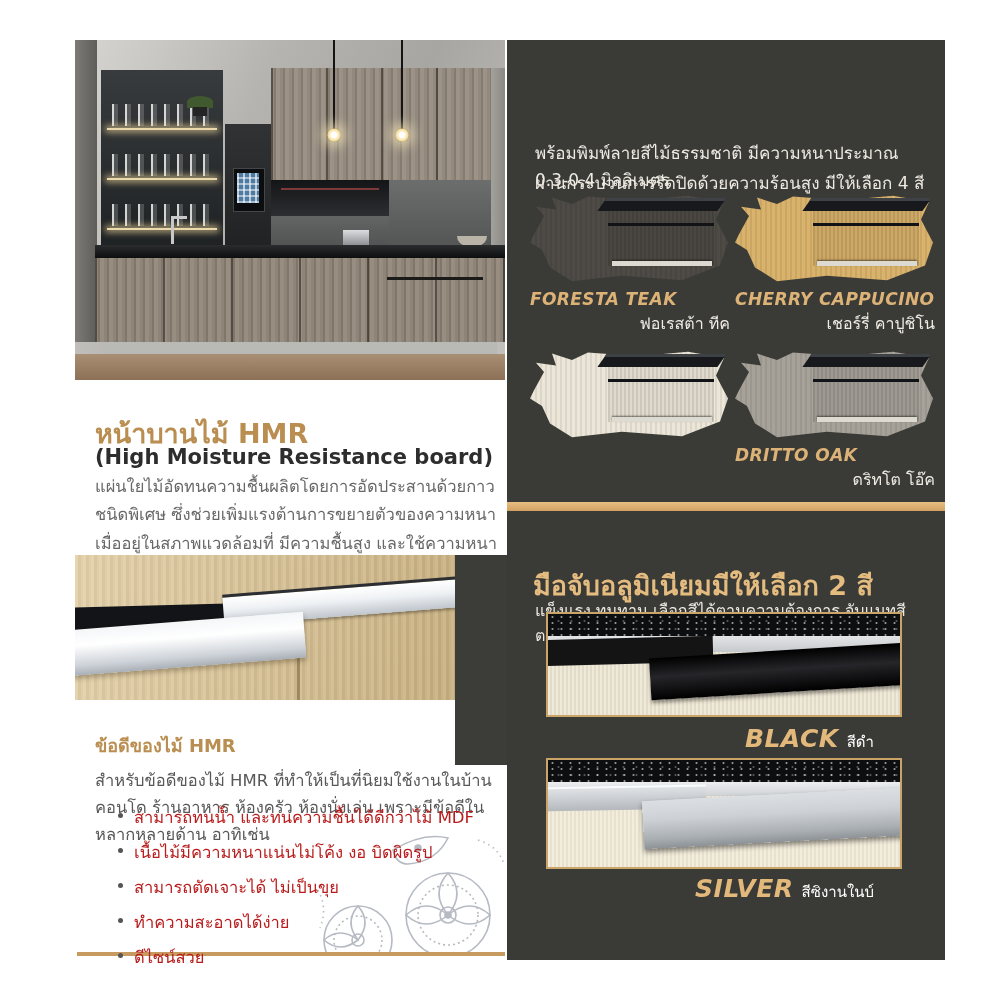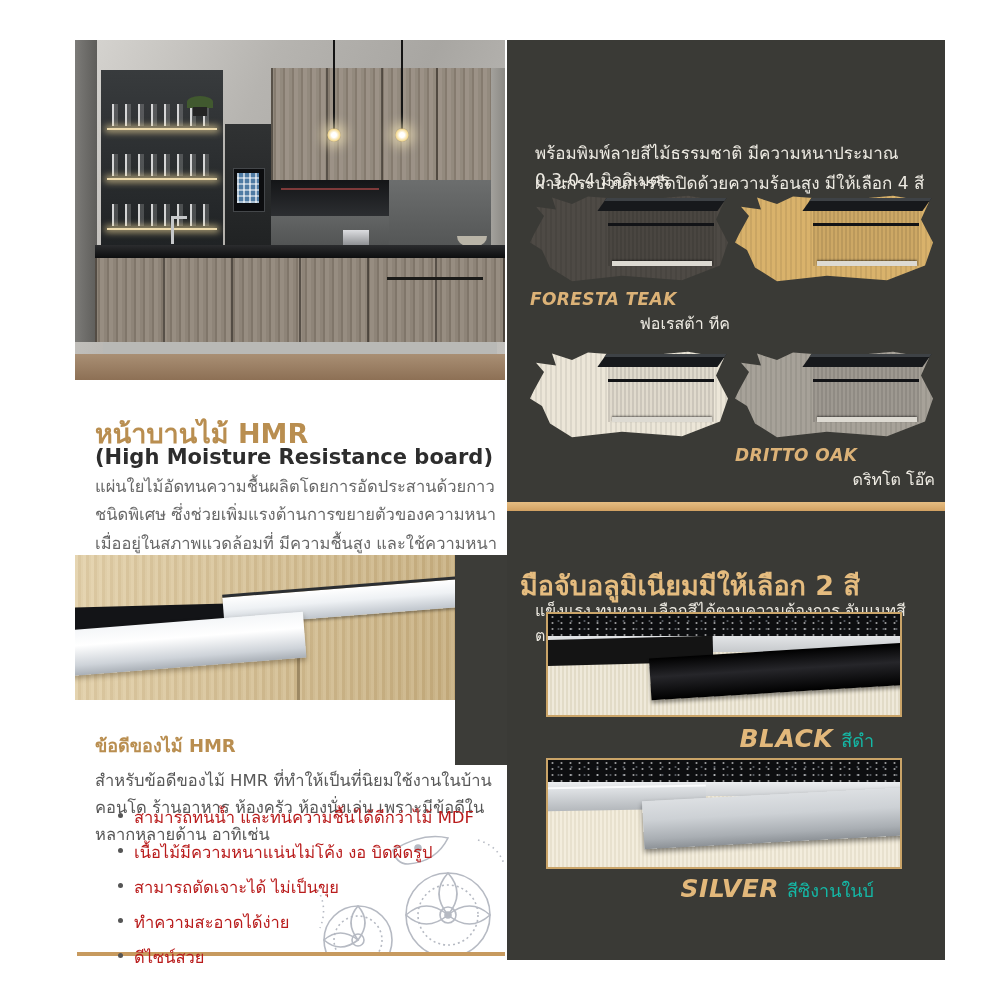--- a/index.html
+++ b/index.html
@@ -96,21 +96,21 @@
   .cab-body::before{content:"";position:absolute;inset:0;
       background:repeating-linear-gradient(90deg,rgba(0,0,0,.09) 0 2px,transparent 2px 4px);}
   .cab-groove{position:absolute;left:0;right:0;top:12px;height:3px;background:#121316;}
   .cab-plinth{position:absolute;left:4px;right:2px;bottom:0;height:5px;background:#dddad2;box-shadow:0 -1px 2px rgba(0,0,0,.5);}
   .swatch-label{margin-top:6px;display:flex;flex-direction:column;}
   .swatch-en{color:#dcb277;font-weight:800;font-style:italic;font-size:17px;letter-spacing:.4px;line-height:1.15;}
   .swatch-th{color:#efece4;font-size:16px;text-align:right;margin-top:1px;}
 
   .gold-divider{position:absolute;left:0;top:462px;width:438px;height:9px;background:linear-gradient(#e6bd82,#d2a162);}
 
-  .hnd-title{position:absolute;left:13px;top:502px;font-size:27px;font-weight:800;color:#e5bc7f;}
+  .hnd-title{position:absolute;left:26px;top:502px;font-size:27px;font-weight:800;color:#e5bc7f;}
   .hnd-sub{position:absolute;left:28px;top:542px;width:400px;font-size:16px;color:#edeae2;}
 
   .opt-photo{position:absolute;left:39px;width:352px;overflow:hidden;border:2px solid #caa468;}
   .opt-black{top:572px;height:101px;background:repeating-linear-gradient(90deg,#efe9da 0 2px,#e2dbc7 2px 4px);}
   .opt-silver{top:718px;height:107px;background:repeating-linear-gradient(90deg,#f3eddd 0 2px,#e8e1ce 2px 4px);}
   .granite{position:absolute;left:0;top:0;width:100%;height:22px;background-color:#0d0e10;
       background-image:radial-gradient(circle,rgba(255,255,255,.55) .8px,transparent 1.3px),
                        radial-gradient(circle,rgba(185,195,205,.4) .8px,transparent 1.3px);
       background-size:9px 6px,13px 8px;background-position:0 0,4px 3px;}
   .gray-strip{position:absolute;left:0;top:22px;width:100%;height:16px;background:linear-gradient(#e3e5e7,#c6c9cc);}
@@ -118,21 +118,21 @@
   .bar-b-black{position:absolute;left:29%;top:36px;width:78%;height:42px;transform:rotate(-3.5deg);
       background:linear-gradient(180deg,#000 0%,#26262a 45%,#000 100%);box-shadow:0 3px 4px rgba(0,0,0,.4);}
   .strip-silver{position:absolute;left:0;top:22px;width:100%;height:14px;background:linear-gradient(#eceef0,#cfd2d5);}
   .bar-a-silver{position:absolute;left:-4px;top:26px;width:46%;height:22px;transform:rotate(-1deg);
       border-top:2px solid #fafbfc;background:linear-gradient(#dfe2e5,#b4b8bc);}
   .bar-b-silver{position:absolute;left:27%;top:34px;width:78%;height:48px;transform:rotate(-3deg);
       background:linear-gradient(180deg,#dcdfe2 0%,#cdd1d5 40%,#a9aeb3 80%,#8d9297 100%);box-shadow:0 3px 5px rgba(0,0,0,.45);}
   .opt-label{position:absolute;left:39px;width:356px;text-align:right;padding-right:28px;box-sizing:border-box;}
   .lbl-black{top:684px;} .lbl-silver{top:834px;}
   .opt-en{color:#e2b87b;font-weight:800;font-style:italic;font-size:25px;letter-spacing:.5px;}
-  .opt-th{color:#14b8a6;font-size:18px;margin-left:8px;}
+  .opt-th{color:#ffffff;font-size:15px;margin-left:8px;}
 </style>
 </head>
 <body>
 
 <div class="canvas">
 
   <div class="kitchen">
     <div class="k-tallcab"></div>
     <div class="k-shelves">
       <div class="k-glassrow" style="top:34px"></div>
@@ -242,20 +242,24 @@
         <div class="swatch-img" style="--wood: #d9b26b;">
           <div class="blob"></div>
           <div class="cab">
             <div class="cab-top"></div>
             <div class="cab-body">
               <div class="cab-groove"></div>
               <div class="cab-plinth"></div>
             </div>
           </div>
         </div>
+        <div class="swatch-label">
+          <span class="swatch-en">CHERRY CAPPUCINO</span>
+          <span class="swatch-th">เชอร์รี่ คาปูชิโน</span>
+        </div>
       </div>
 
       <div class="swatch sw-2">
         <div class="swatch-img" style="--wood: #ece6d8;">
           <div class="blob"></div>
           <div class="cab">
             <div class="cab-top"></div>
             <div class="cab-body">
               <div class="cab-groove"></div>
               <div class="cab-plinth"></div>

